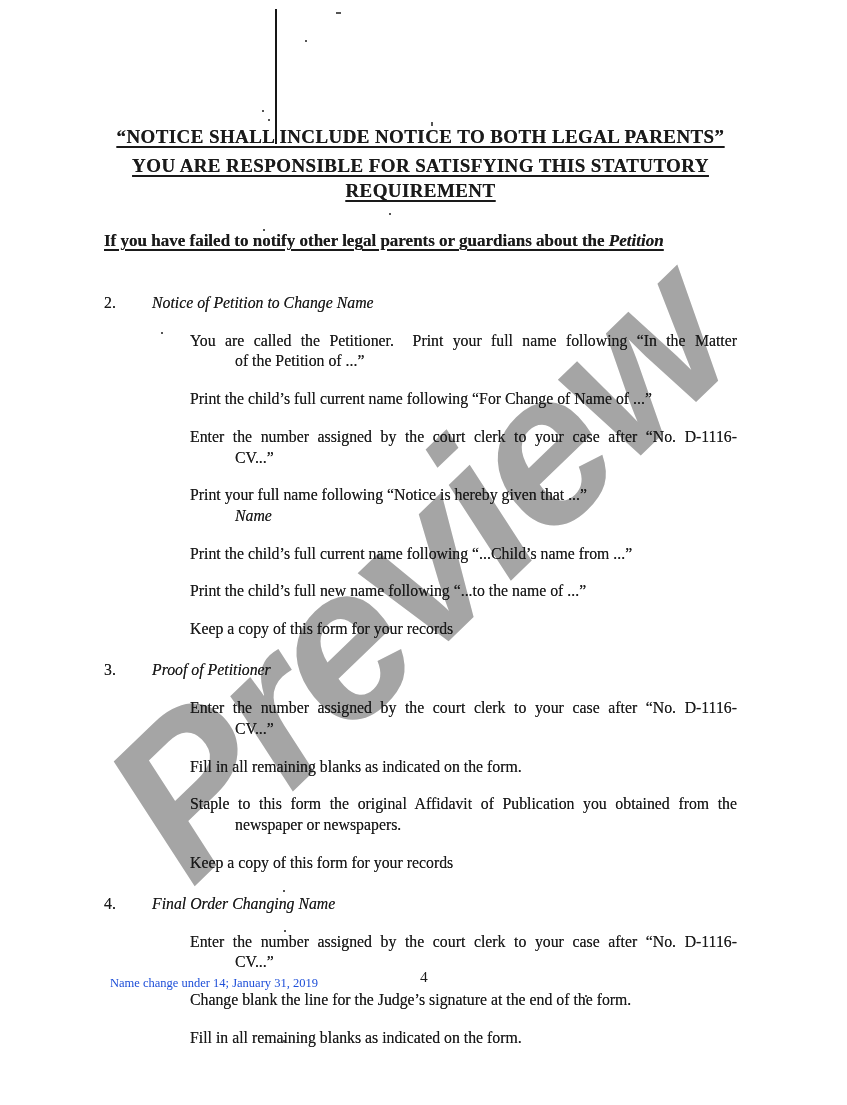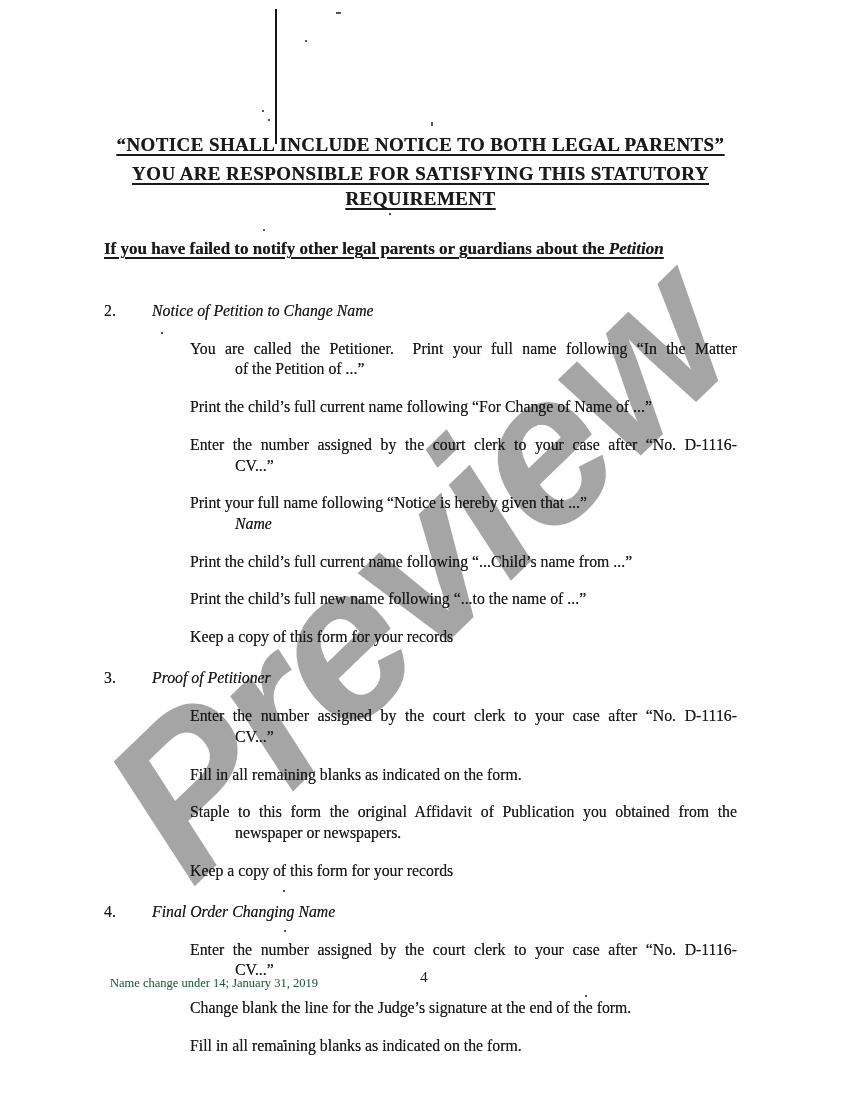--- a/index.html
+++ b/index.html
@@ -5,42 +5,42 @@
   html,body{margin:0;padding:0;background:#ffffff;}
   .page{position:relative;width:847px;height:1105px;background:#ffffff;overflow:hidden;
         font-family:"Liberation Serif","DejaVu Serif",serif;color:#1a1a1a;}
   
   .watermark{position:absolute;left:417px;top:570px;z-index:0;
              transform:translate(-50%,-50%) rotate(-44deg);
              font-family:"Liberation Sans","DejaVu Sans",sans-serif;
              font-weight:bold;font-style:italic;font-size:212px;letter-spacing:-5px;
              white-space:nowrap;user-select:none;}
   
-  .content{position:absolute;left:104px;top:8px;width:633px;z-index:1;
+  .content{position:absolute;left:104px;top:0;width:633px;z-index:1;
            text-shadow:0 0 .5px rgba(0,0,0,.65);}
   .t1{margin:0;padding-top:126px;font-size:19px;line-height:22px;font-weight:bold;
       text-align:center;letter-spacing:.4px;}
   .t1 .uline,.t2 .uline,.warn .uline{text-decoration:underline;
       text-decoration-thickness:2px;text-underline-offset:3px;}
   .t2{margin-top:5px;font-size:19px;line-height:25px;font-weight:bold;
       text-align:center;letter-spacing:.4px;}
   .warn{margin-top:27px;font-size:17px;line-height:22px;font-weight:bold;text-align:left;}
   .sections{margin-top:41px;font-size:15.8px;line-height:20.7px;}
   .section + .section{margin-top:20.7px;}
   .sec-head{position:relative;}
   .num{position:absolute;left:0;top:0;}
   .sec-title{margin-left:48px;font-style:italic;}
   .line{min-height:20.7px;}
   .l1{padding-left:86px;margin-top:17px;}
   .l2{padding-left:131px;}
   .j{text-align:justify;text-align-last:justify;white-space:nowrap;}
   .it{font-style:italic;}
   
   .footer-left{position:absolute;left:110px;top:976px;z-index:1;font-size:12.5px;
-               font-family:"Liberation Serif","DejaVu Serif",serif;color:#14532d;}
+               font-family:"Liberation Serif","DejaVu Serif",serif;color:#1d4ed8;}
   .page-number{position:absolute;left:420px;top:968px;z-index:1;font-size:15.5px;color:#1a1a1a;}
   
   .scanline{position:absolute;left:275px;top:9px;width:2px;height:135px;background:#161616;z-index:2;}
   .speck{position:absolute;background:#2a2a2a;opacity:.8;z-index:2;}
 </style>
 </head>
 <body>
 
 <div class="page">
 

